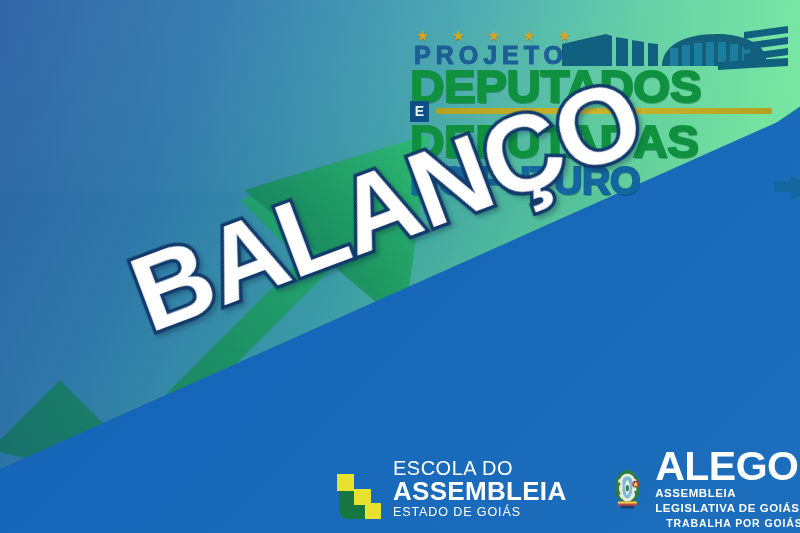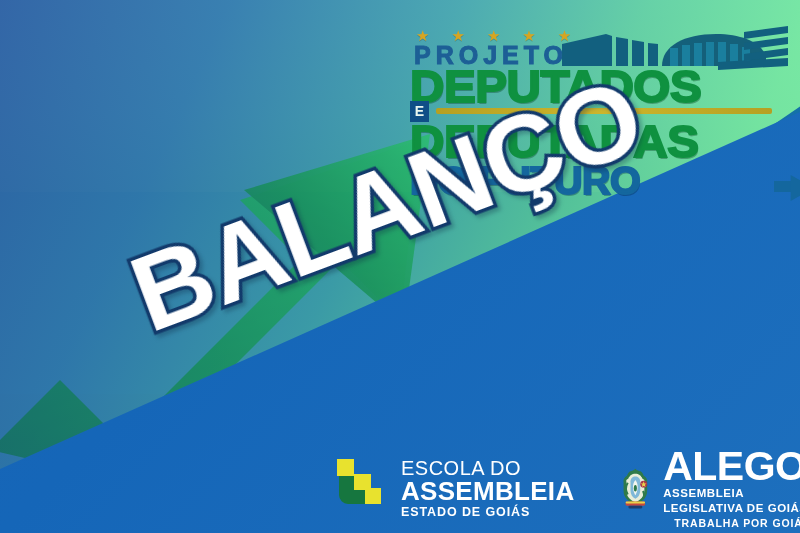--- a/index.html
+++ b/index.html
@@ -136,26 +136,26 @@
     color:#ffffff;
     -webkit-text-stroke:7px #123a6b;
     paint-order:stroke fill;
     white-space:nowrap;
     filter:drop-shadow(2px 4px 2px rgba(10,35,65,.30));
   }
 
   
   #foot{position:absolute;left:336px;top:448px;display:flex;align-items:center;gap:44px;}
 
-  .esc{display:flex;align-items:flex-start;gap:19px;}
+  .esc{display:flex;align-items:flex-end;gap:11px;}
   #esc-mark{position:relative;width:46px;height:48px;}
   .esc-text{color:#fff;}
   .esc-l1{font-size:20px;letter-spacing:.5px;line-height:1;}
   .esc-l2{font-size:26px;font-weight:bold;letter-spacing:.3px;line-height:1.04;}
-  .esc-l3{font-size:12.5px;font-weight:bold;letter-spacing:.9px;line-height:1.25;}
+  .esc-l3{font-size:12.5px;font-weight:normal;letter-spacing:.9px;line-height:1.25;}
 
   .ale{display:flex;align-items:center;gap:10px;}
   #brasao{width:50px;height:62px;}
   .ale-text{color:#fff;}
   .ale-l1{font-size:41px;font-weight:bold;letter-spacing:-0.5px;line-height:.92;}
   .ale-l2{font-size:11.5px;font-weight:bold;letter-spacing:.55px;line-height:1.35;}
   .ale-l3{font-size:10.5px;font-weight:bold;letter-spacing:.9px;line-height:1.3;text-align:center;}
 </style>
 </head>
 <body>

